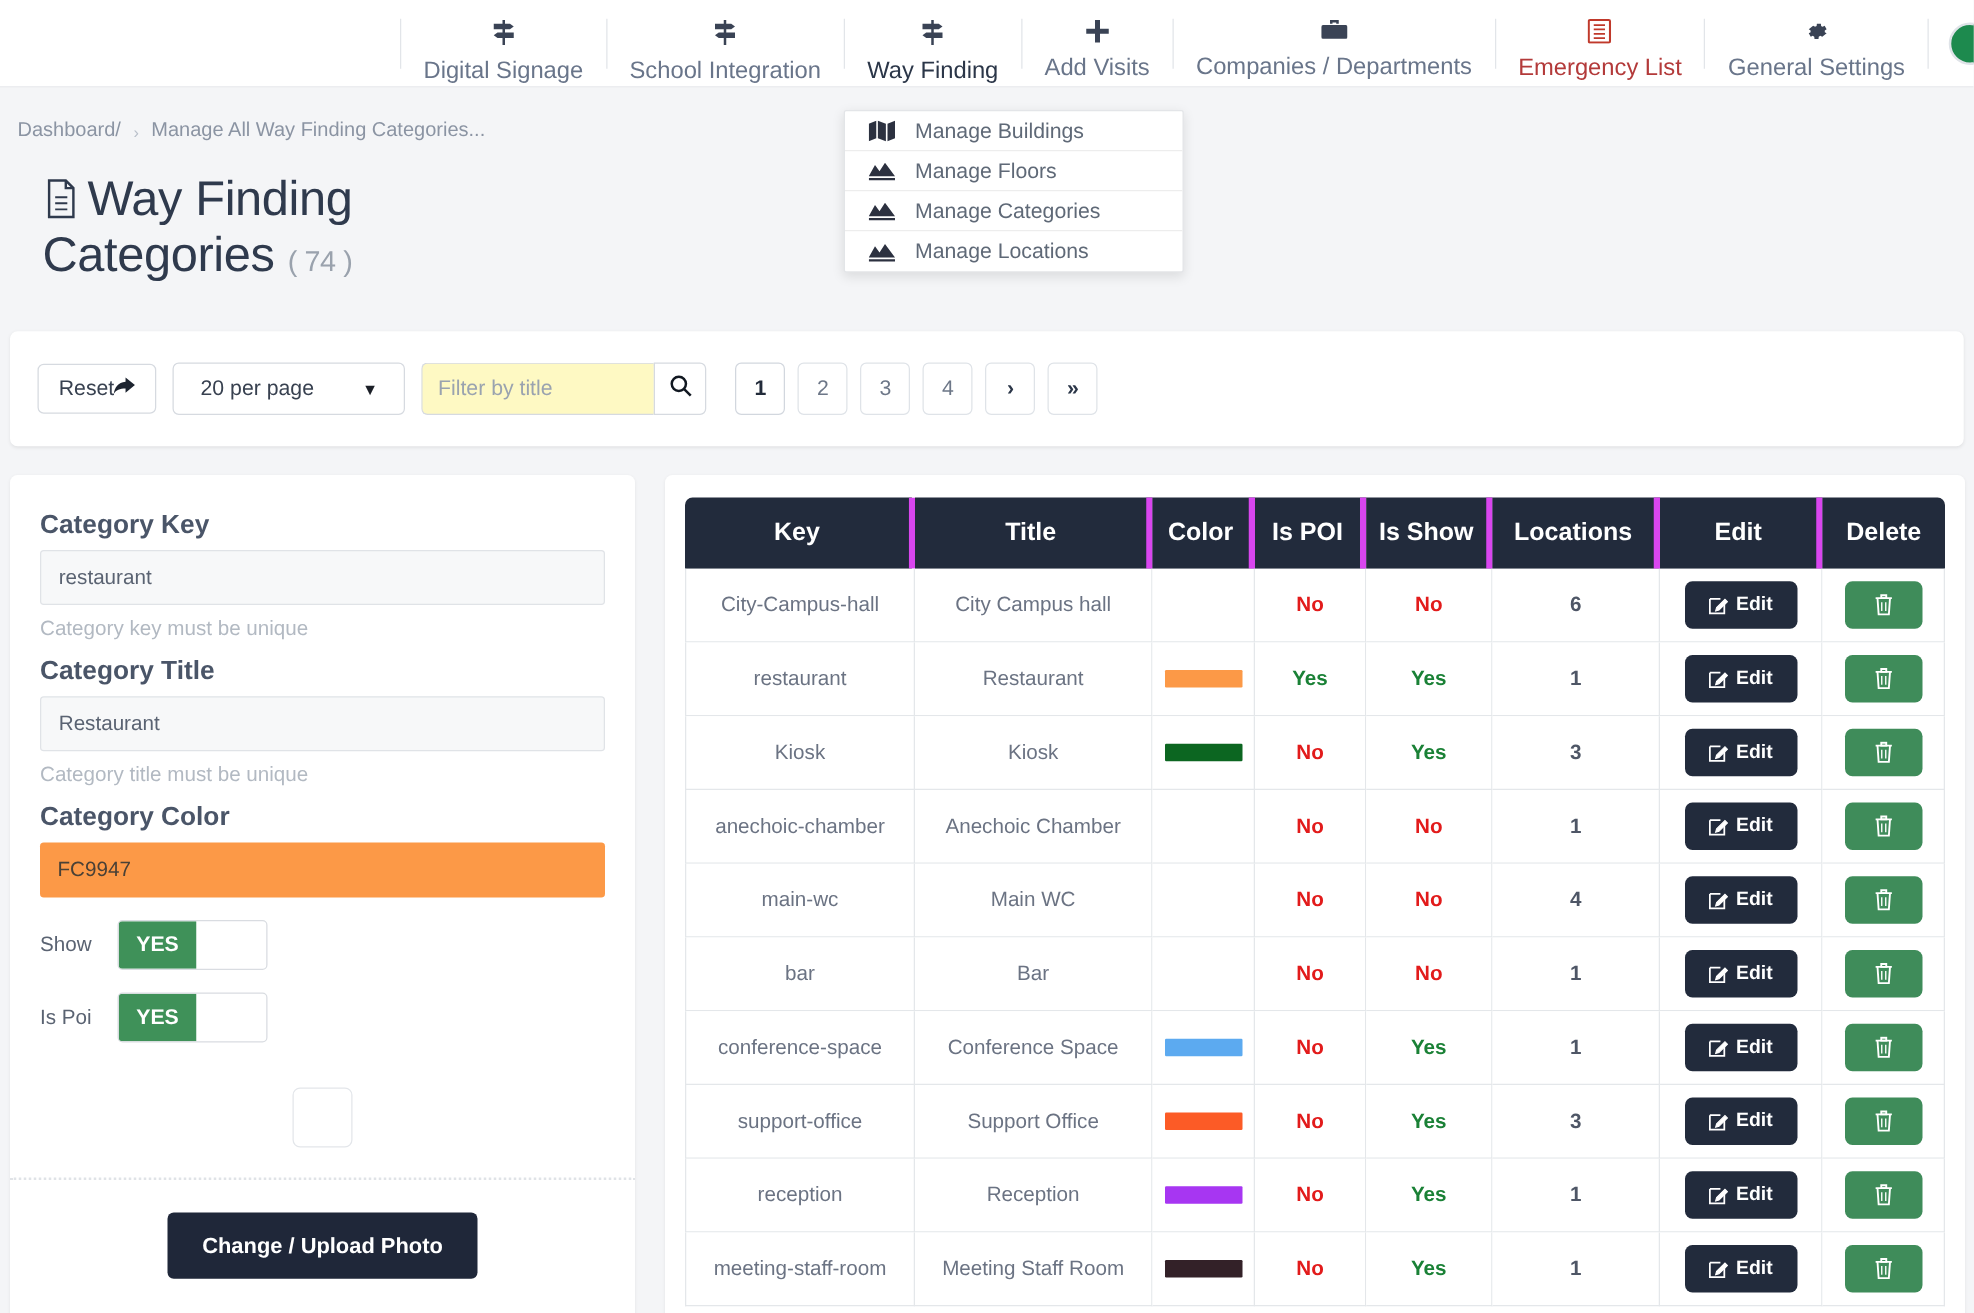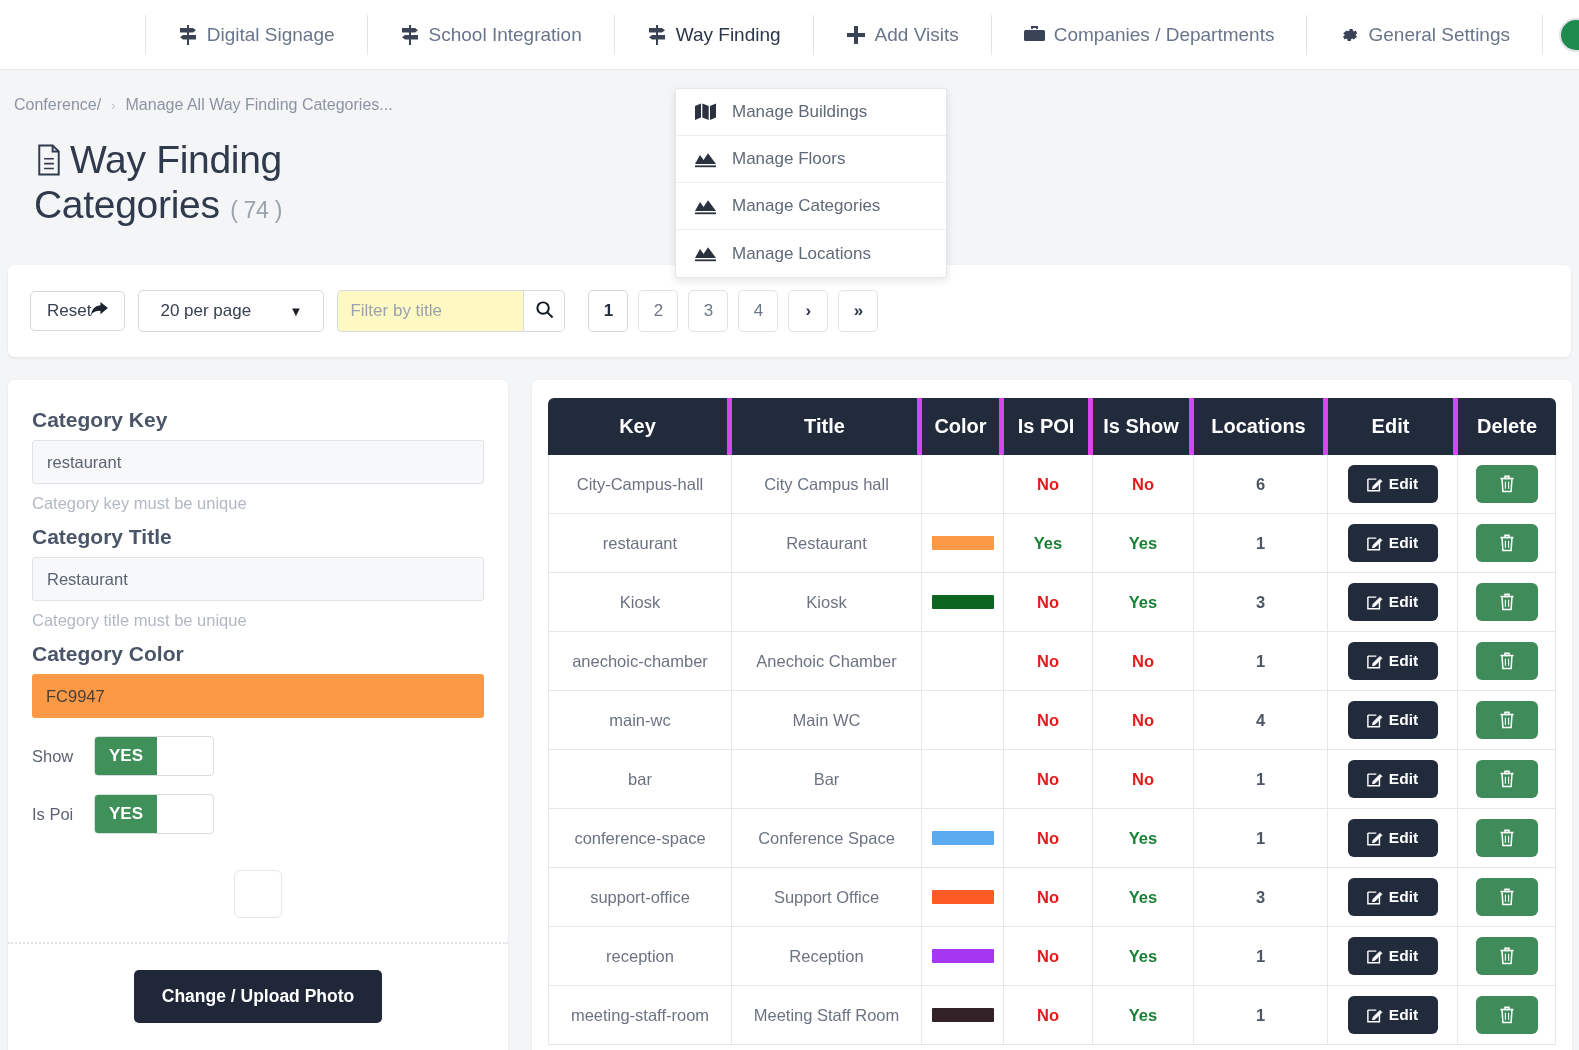--- a/index.html
+++ b/index.html
@@ -13,24 +13,24 @@
 
   
   .topnav {
     height:70px; background:#ffffff;
     display:flex; align-items:center; justify-content:flex-end;
     border-bottom:1px solid #e6e8eb;
     position:relative; z-index:5;
   }
   .nav-item {
     display:flex; align-items:center; gap:9px;
-    padding:0 32px; height:40px;
+    padding:0 18px; height:40px;
     font-size:19px; color:#69758a;
     border-right:1px solid #e2e5e9;
-    white-space:nowrap; cursor:pointer;
+    white-space:nowrap; cursor:pointer;flex-direction:column;
   }
   .nav-item:first-child { border-left:1px solid #e2e5e9; }
   .nav-item.active { color:#2b3648; font-weight:500; }
   .nav-item.danger { color:#b33a3a; }
   .nav-ico { display:inline-flex; align-items:center; justify-content:center; color:#3a4355; }
   .nav-item.danger .nav-ico { color:#c0392b; }
   .avatar-wrap { padding:0 6px 0 16px; display:flex; align-items:center; }
   .avatar {
     width:34px; height:34px; border-radius:50%;
     background:#1d8a4e; border:2px solid #dfe3e8;
@@ -58,21 +58,21 @@
 
   
   .dropdown {
     position:absolute; left:675px; top:88px; width:272px;
     background:#fff; border:1px solid #e3e5e8;
     box-shadow:0 3px 9px rgba(0,0,0,.10);
     z-index:20; border-radius:2px;
   }
   .dd-item {
     display:flex; align-items:center; gap:16px;
-    padding:0 18px; height:47px;
+    padding:0 18px; height:32px;
     font-size:17px; color:#5f6977; cursor:pointer;
     border-bottom:1px solid #ededed;
   }
   .dd-item:last-child { border-bottom:none; }
   .dd-ico { width:22px; display:flex; align-items:center; justify-content:center; color:#2c3140; }
 
   
   .toolbar-card {
     position:absolute; left:8px; top:265px; width:1563px; height:92px;
     background:#fff; border-radius:6px;
@@ -240,37 +240,46 @@
       </div>
       <div class="nav-item">
         <span class="nav-ico">
           <svg width="21" height="19" viewBox="0 0 21 19" fill="currentColor">
             <path d="M7 1h7v3h-2V3H9v1H7z"></path>
             <rect x="0" y="5" width="21" height="11" rx="1.5"></rect>
           </svg>
         </span>
         <span>Companies / Departments</span>
       </div>
+      <div class="nav-item danger">
+        <span class="nav-ico">
+          <svg width="19" height="20" viewBox="0 0 19 20" fill="none" stroke="currentColor" stroke-width="1.7">
+            <rect x="1" y="1" width="17" height="18" rx="1"></rect>
+            <path d="M5 5h9M5 8.5h9M5 12h9M5 15.5h9" stroke-width="1.4"></path>
+          </svg>
+        </span>
+        <span>Emergency List</span>
+      </div>
       <div class="nav-item">
         <span class="nav-ico">
           <svg width="20" height="20" viewBox="0 0 20 20" fill="currentColor">
             <path d="M10 6.3a3.7 3.7 0 100 7.4 3.7 3.7 0 000-7.4zm0 5.6a1.9 1.9 0 110-3.8 1.9 1.9 0 010 3.8z"></path>
             <path d="M18.3 11.6l-1.5-.9a7 7 0 000-1.4l1.5-.9-1.6-2.8-1.6.8a6.8 6.8 0 00-1.2-.7l-.2-1.8h-3.2l-.2 1.8a6.8 6.8 0 00-1.2.7l-1.6-.8L4 8.4l1.5.9a7 7 0 000 1.4L4 11.6l1.6 2.8 1.6-.8c.38.28.78.51 1.2.7l.2 1.8h3.2l.2-1.8c.42-.19.82-.42 1.2-.7l1.6.8z"></path>
           </svg>
         </span>
         <span>General Settings</span>
       </div>
     </div>
   <div class="avatar-wrap">
     <div class="avatar"></div>
   </div>
 </div>
 
 <div class="crumbs">
-  <span class="crumb-link">Conference/</span>
+  <span class="crumb-link">Dashboard/</span>
   <span class="sep">›</span>
   <span>Manage All Way Finding Categories...</span>
 </div>
 
 <div class="page-title">
   <span class="doc-ico">
     <svg width="30" height="34" viewBox="0 0 24 28" fill="none" stroke="#2f3a4d" stroke-width="1.6">
       <path d="M4 2 h11 l5 5 v19 h-16 z"></path>
         <path d="M15 2 v5 h5"></path>
       <path d="M8 13 h8M8 17 h8M8 21 h8" stroke-width="1.3"></path>

